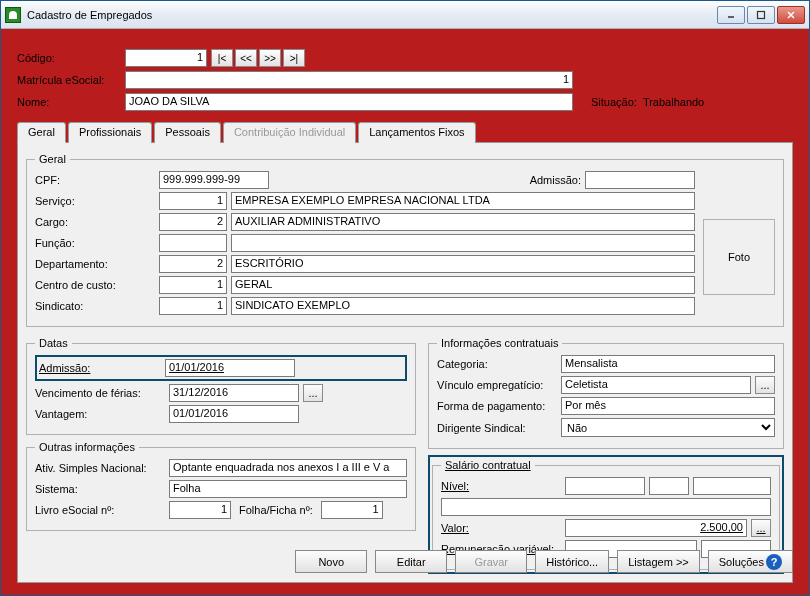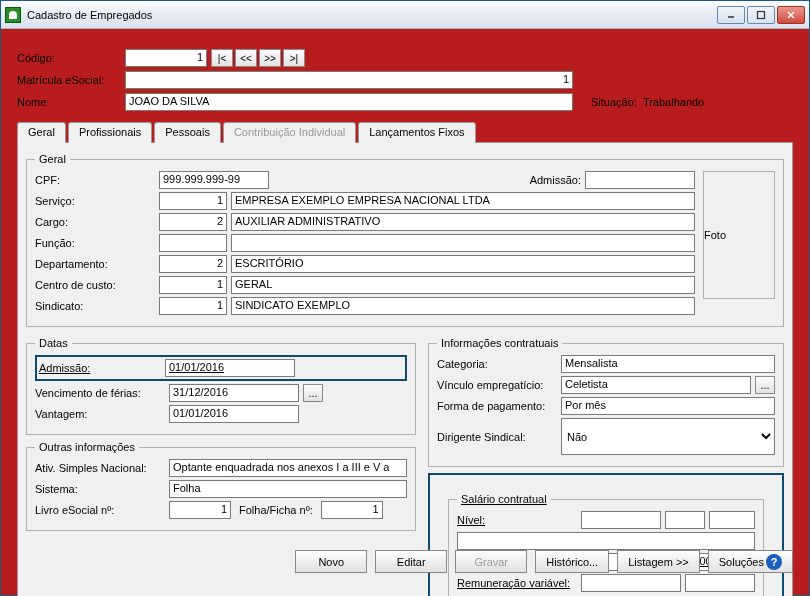--- a/index.html
+++ b/index.html
@@ -24,28 +24,28 @@
   .tab { padding:3px 10px 4px 10px; border:1px solid #999; border-bottom:none; background:#f0f0f0; margin-right:2px; cursor:pointer; border-radius:3px 3px 0 0; position:relative; top:1px; }
   .tab.active { background:#f0f0f0; border-bottom:1px solid #f0f0f0; }
   .tab.disabled { color:#999; }
   .tabbody { border:1px solid #999; border-top:none; padding:6px 8px 8px 8px; background:#f0f0f0; }
   fieldset { border:1px solid #b0b0b0; margin:4px 0 6px 0; padding:6px 8px 8px 8px; }
   legend { padding:0 4px; color:#000; }
   .gridrow { display:flex; align-items:center; margin-bottom:3px; gap:4px; }
   .glabel { width:120px; }
   .twocol { display:flex; gap:12px; }
   .col { flex:1; }
-  .photo { width:72px; height:128px; border:1px solid #b0b0b0; display:flex; align-items:center; justify-content:flex-start; margin-left:8px; }
+  .photo { width:72px; height:76px; border:1px solid #b0b0b0; display:flex; align-items:center; justify-content:center; margin-left:8px;margin-top:48px; }
   .highlight { border:2px solid #0c4a6e; padding:2px;text-decoration:underline; }
   .footer { position:absolute; bottom:22px; right:16px; display:flex; gap:8px; align-items:center; }
   .btn { min-width:72px; height:23px; border:1px solid #888; background:linear-gradient(to bottom,#fdfdfd,#e2e2e2); cursor:pointer; padding:0 10px; display:flex; align-items:center; justify-content:center; }
   .btn.disabled { color:#999; }
   .help-icon { width:16px; height:16px; background:#1a5fbf; color:#fff; border-radius:50%; display:flex; align-items:center; justify-content:center; font-weight:bold; font-size:11px; margin-left:2px; }
   .ell-btn { width:20px; height:18px; border:1px solid #8a8a8a; background:linear-gradient(to bottom,#fdfdfd,#e2e2e2); display:flex; align-items:center; justify-content:center; cursor:pointer; }
-  select.field { height:37px; padding:0 1px; }
+  select.field { height:19px; padding:0 1px; }
   .geral-flex { display:flex; }
   .geral-fields { flex:1; }
 </style>
 </head>
 <body>
 
 <div class="window">
   <div class="titlebar">
     <div class="titlebar-icon"></div>
     <div class="titlebar-text">Cadastro de Empregados</div>
@@ -207,21 +207,21 @@
             </div>
             <div class="gridrow">
               <span class="glabel">Dirigente Sindical:</span>
               <select class="field" style="flex:1">
                 <option>Não</option>
               </select>
             </div>
           </fieldset>
 
           <div class="highlight">
-            <fieldset style="margin:16px">
+            <fieldset style="margin:0">
               <legend>Salário contratual</legend>
               <div class="gridrow">
                 <span class="glabel">Nível:</span>
                 <span class="field" style="width:80px"></span>
                 <span class="field" style="width:40px"></span>
                 <span class="field" style="flex:1"></span>
               </div>
               <div class="gridrow">
                 <span class="field" style="flex:1"></span>
               </div>

